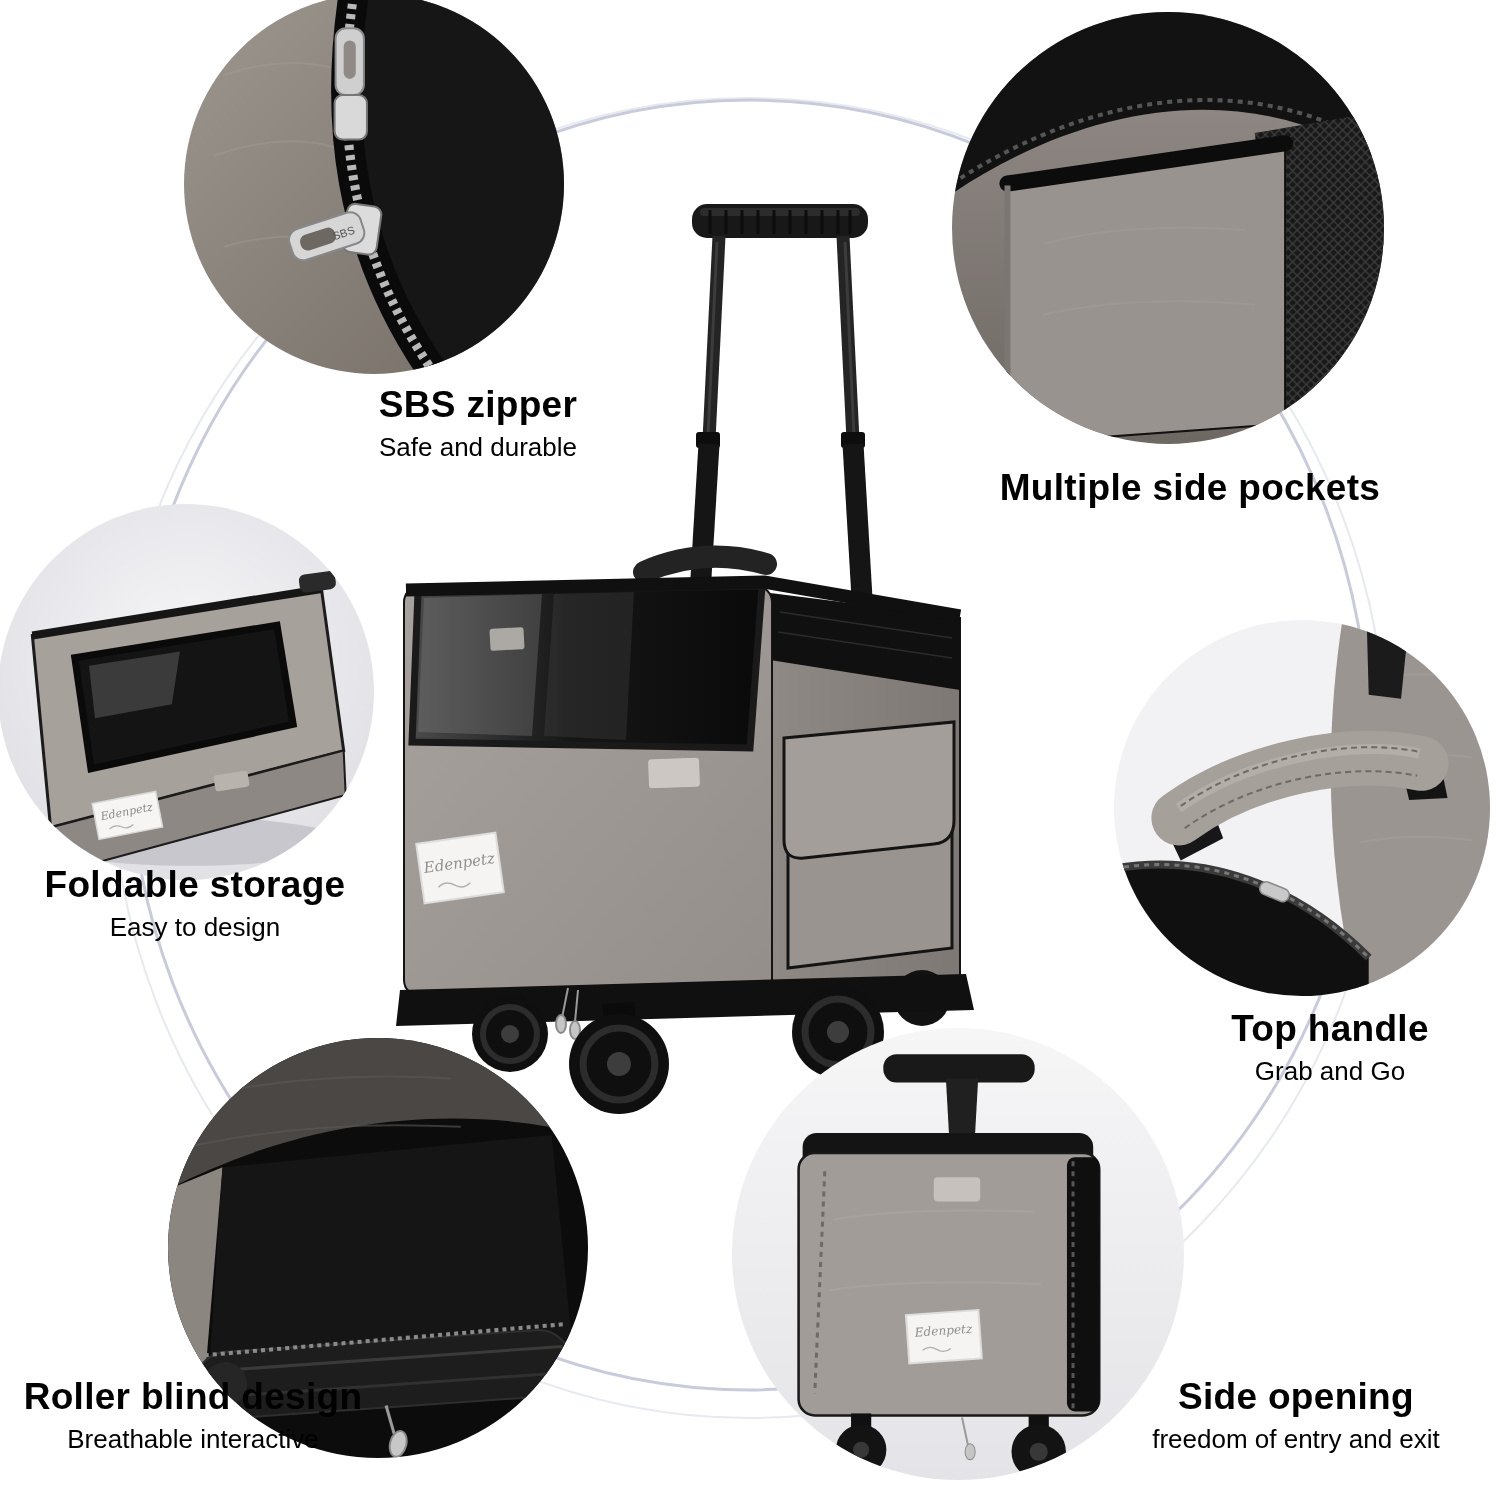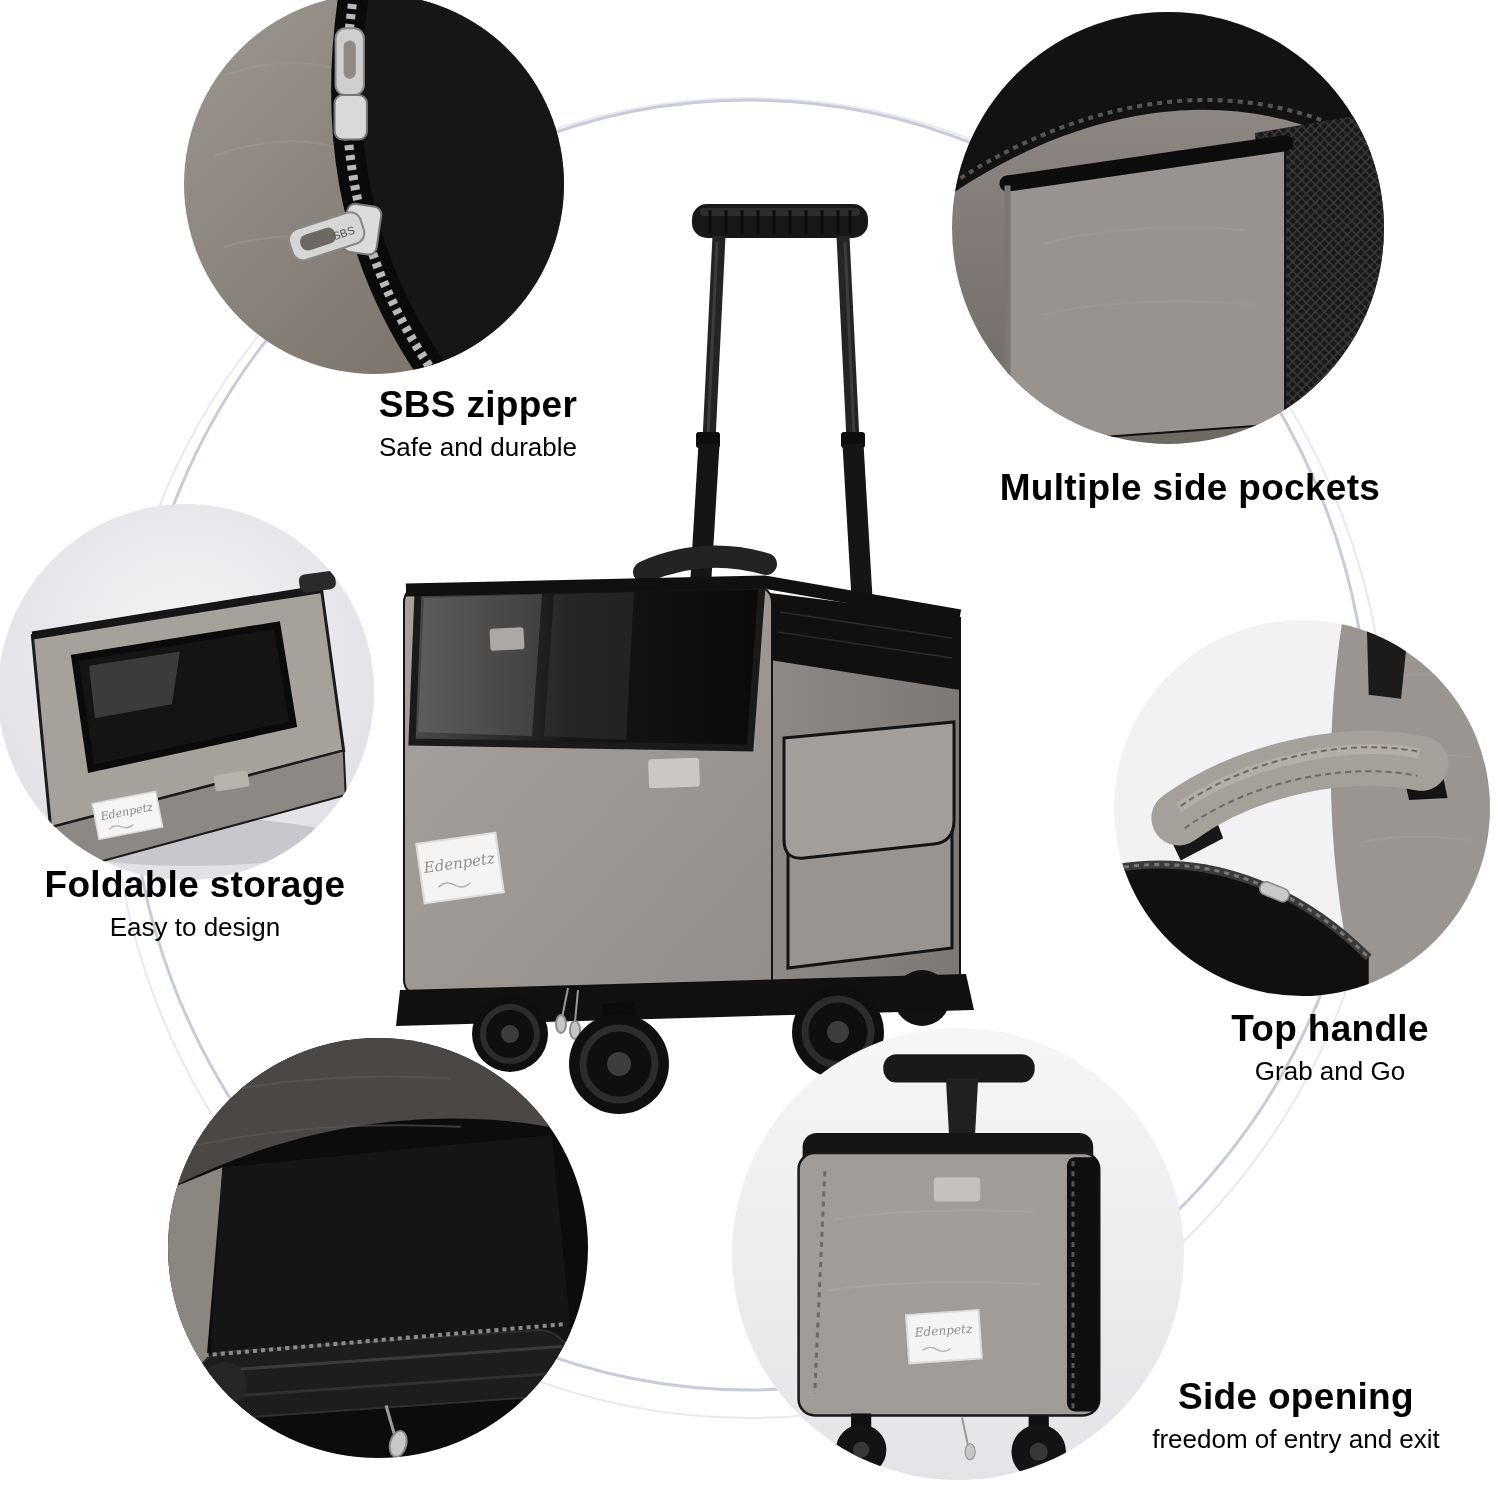--- a/index.html
+++ b/index.html
@@ -295,19 +295,23 @@
   <div class="feature-text" style="left:10px;top:864px;width:370px;text-align:center;">
     <div class="feature-title">Foldable storage</div>
     <div class="feature-sub">Easy to design</div>
   </div>
 
   <div class="feature-text" style="left:1140px;top:1008px;width:380px;">
     <div class="feature-title">Top handle</div>
     <div class="feature-sub">Grab and Go</div>
   </div>
 
+  <div class="feature-text" style="left:8px;top:1376px;width:370px;">
+    <div class="feature-title">Roller blind design</div>
+    <div class="feature-sub">Breathable interactive</div>
+  </div>
 
   <div class="feature-text" style="left:1086px;top:1376px;width:420px;">
     <div class="feature-title">Side opening</div>
     <div class="feature-sub">freedom of entry and exit</div>
   </div>
 
 </div>
 
 </body></html>

